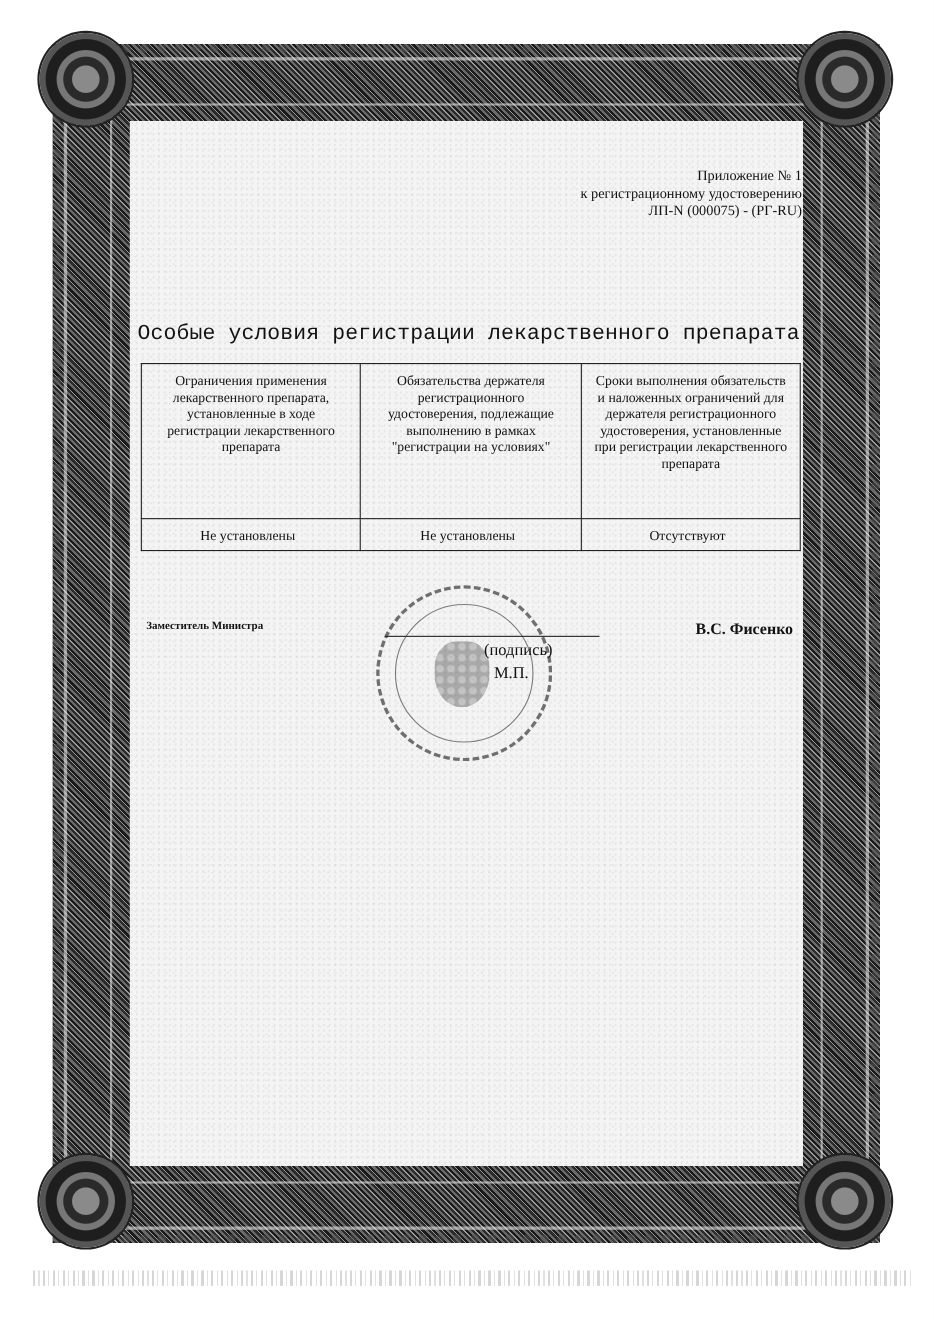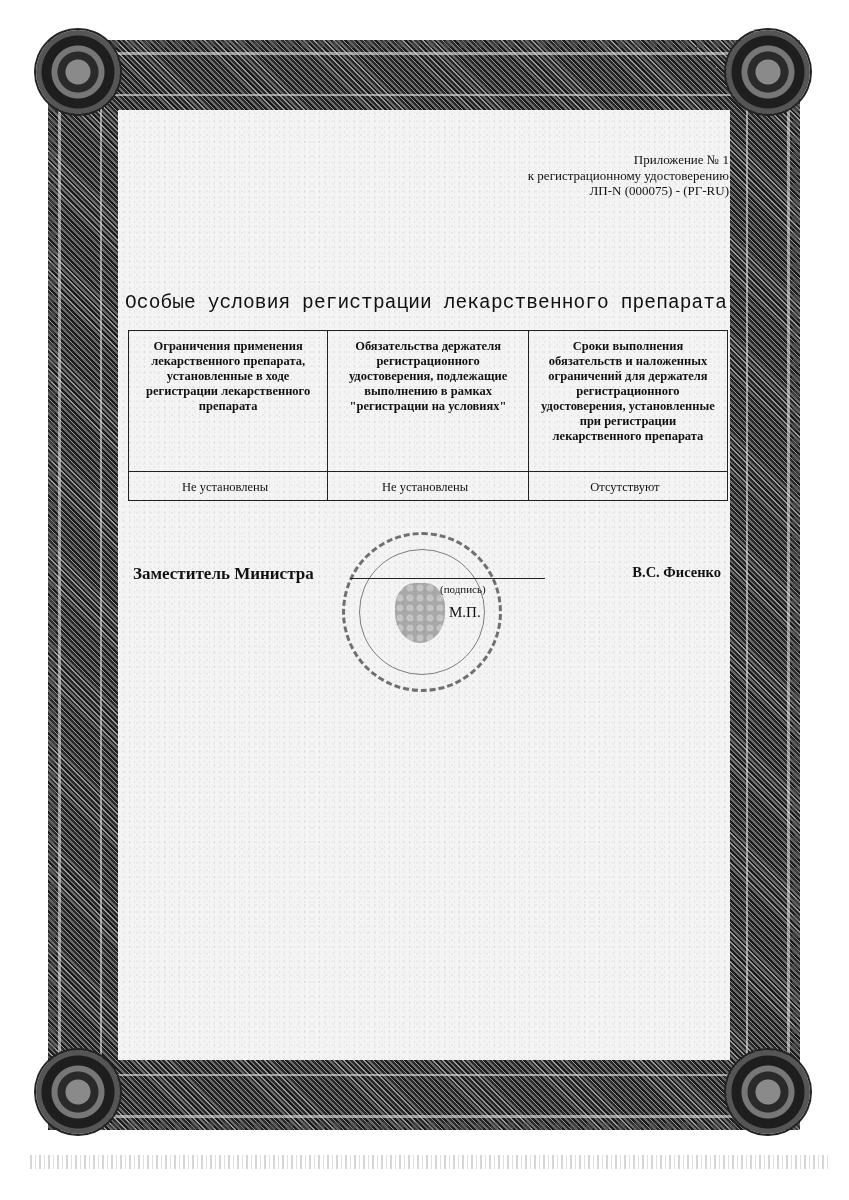--- a/index.html
+++ b/index.html
@@ -60,36 +60,36 @@
     text-align: center; font-size: 19.5px; letter-spacing: .1px; font-family: Liberation Mono, monospace;
   }
   table.cond {
     position: absolute; left: 128px; top: 330px; width: 600px;
     border-collapse: collapse; font-size: 12.5px; line-height: 15px;
   }
   table.cond td, table.cond th {
     border: 1px solid #222; text-align: center; vertical-align: top;
     font-weight: normal; padding: 8px 10px 4px 10px;
   }
-  table.cond th { height: 128px; font-weight: bold; }
+  table.cond th { height: 128px; }
   table.cond td { height: 18px; padding: 6px 10px 4px 4px; vertical-align: middle; }
   .col1 { width: 202px; } .col2 { width: 200px; } .col3 { width: 198px; margin-left: 47px; }
 
   .sign-left {
-    position: absolute; left: 133px; top: 564px; font-weight: bold; font-size: 17px;
+    position: absolute; left: 133px; top: 564px; font-weight: bold; font-size: 10px;
   }
   .sign-right {
     position: absolute; right: 128px; top: 564px; font-weight: bold; font-size: 14.5px; text-align: center;
   }
   .sign-line {
     position: absolute; left: 350px; top: 578px; width: 195px; height: 0;
     border-top: 1px solid #222;
   }
   .sign-caption {
-    position: absolute; left: 440px; top: 583px; font-size: 11px;
+    position: absolute; left: 440px; top: 583px; font-size: 15px;
   }
   .mp {
     position: absolute; left: 449px; top: 604px; font-size: 15px;
   }
   .stamp {
     position: absolute; left: 342px; top: 532px; width: 160px; height: 160px;
     border-radius: 50%; border: 3px dashed #444; box-sizing: border-box; opacity: .75;
   }
   .stamp .ring {
     position: absolute; left: 14px; top: 14px; right: 14px; bottom: 14px;

